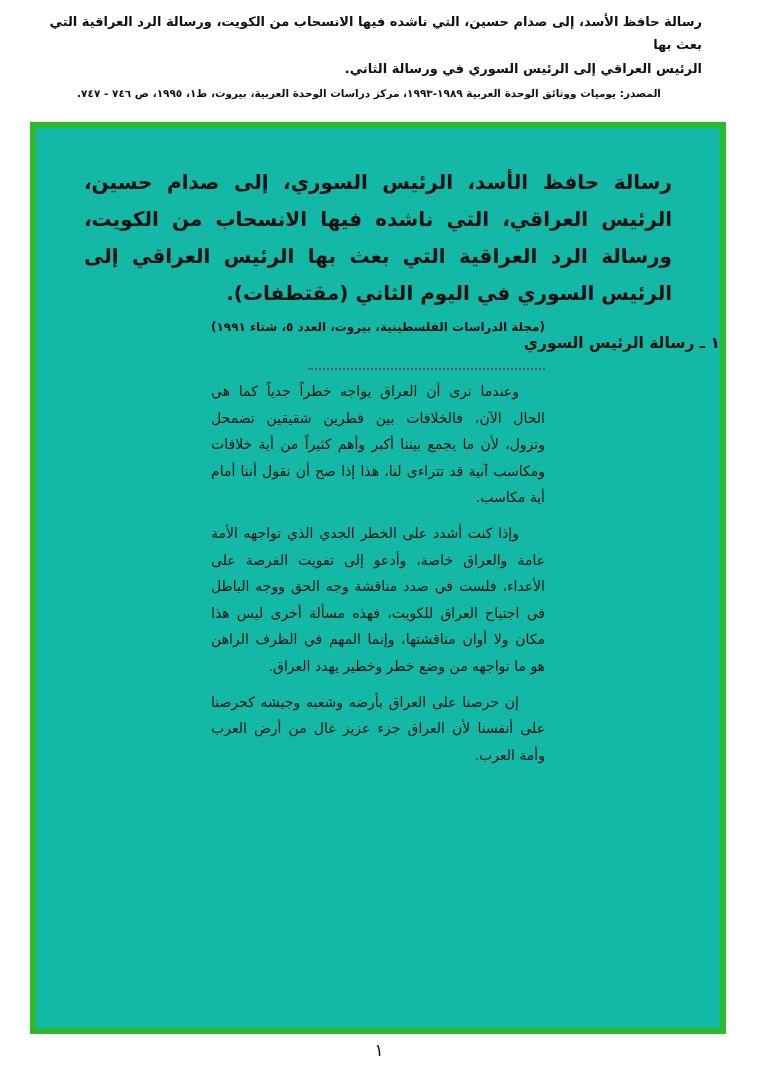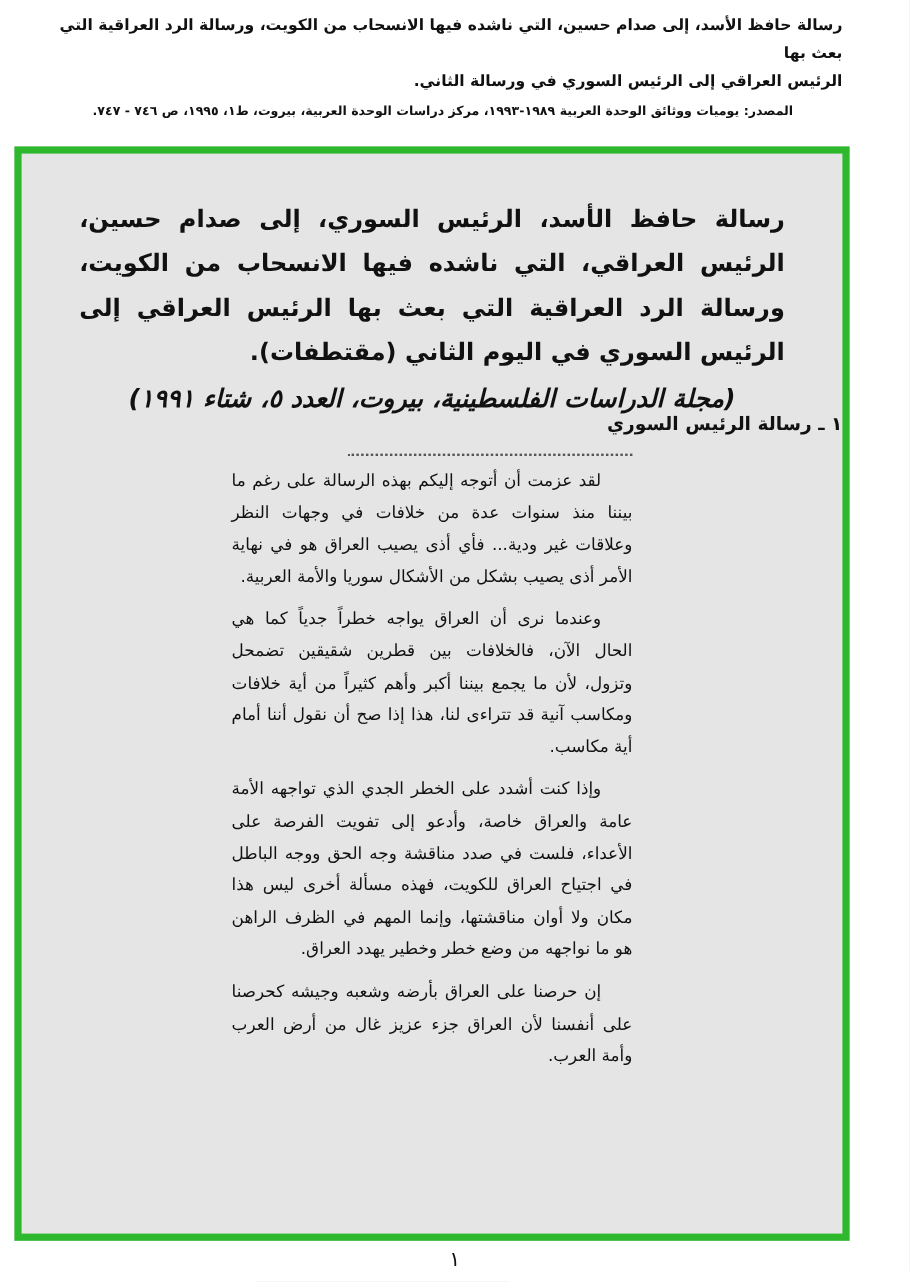--- a/index.html
+++ b/index.html
@@ -31,43 +31,42 @@
     font-weight: bold;
     font-size: 10.5px;
     line-height: 1.7;
     margin-top: 5px;
     text-align: center;
   }
 
   
   .scan-frame {
     position: absolute;
-    left: 12px;
+    left: 30px;
     top: 122px;
     width: 696px;
     height: 912px;
     border: 6px solid var(--frame-green);
-    background: #e5e5e5;
+    background: #14b8a6;
     overflow: hidden;
   }
 
   .doc-title {
     margin: 36px 48px 0 48px;
     font-size: 20px;
     font-weight: bold;
     line-height: 1.85;
     text-align: justify;
     letter-spacing: 0.2px;
   }
   .journal-ref {
     margin-top: 8px;
     text-align: center;
-    font-size: 21px;
+    font-size: 12px;
     font-weight: bold;
-    font-style: italic;
   }
   .section-heading {
     font-size: 15.5px;
     font-weight: bold;
   }
 
   .body-col {
     width: 334px;
     margin: 16px auto 0 auto;
     font-size: 14px;
@@ -105,20 +104,19 @@
   <div class="hdr-source">المصدر: يوميات ووثائق الوحدة العربية ١٩٨٩-١٩٩٣، مركز دراسات الوحدة العربية، بيروت، ط١، ١٩٩٥، ص ٧٤٦ - ٧٤٧.</div>
 </div>
 
 <div class="scan-frame">
   <div class="doc-title">رسالة حافظ الأسد، الرئيس السوري، إلى صدام حسين، الرئيس العراقي، التي ناشده فيها الانسحاب من الكويت، ورسالة الرد العراقية التي بعث بها الرئيس العراقي إلى الرئيس السوري في اليوم الثاني (مقتطفات).</div>
   <div class="journal-ref">(مجلة الدراسات الفلسطينية، بيروت، العدد ٥، شتاء ١٩٩١)</div>
   <div class="section-heading">١ ـ رسالة الرئيس السوري</div>
 
   <div class="body-col">
     <div class="ellipsis-sep"></div>
-    <p>لقد عزمت أن أتوجه إليكم بهذه الرسالة على رغم ما بيننا منذ سنوات عدة من خلافات في وجهات النظر وعلاقات غير ودية... فأي أذى يصيب العراق هو في نهاية الأمر أذى يصيب بشكل من الأشكال سوريا والأمة العربية.</p>
     <p>وعندما نرى أن العراق يواجه خطراً جدياً كما هي الحال الآن، فالخلافات بين قطرين شقيقين تضمحل وتزول، لأن ما يجمع بيننا أكبر وأهم كثيراً من أية خلافات ومكاسب آنية قد تتراءى لنا، هذا إذا صح أن نقول أننا أمام أية مكاسب.</p>
     <p>وإذا كنت أشدد على الخطر الجدي الذي تواجهه الأمة عامة والعراق خاصة، وأدعو إلى تفويت الفرصة على الأعداء، فلست في صدد مناقشة وجه الحق ووجه الباطل في اجتياح العراق للكويت، فهذه مسألة أخرى ليس هذا مكان ولا أوان مناقشتها، وإنما المهم في الظرف الراهن هو ما نواجهه من وضع خطر وخطير يهدد العراق.</p>
     <p>إن حرصنا على العراق بأرضه وشعبه وجيشه كحرصنا على أنفسنا لأن العراق جزء عزيز غال من أرض العرب وأمة العرب.</p>
   </div>
 </div>
 
 <div class="page-number">١</div>
 
 </body></html>

